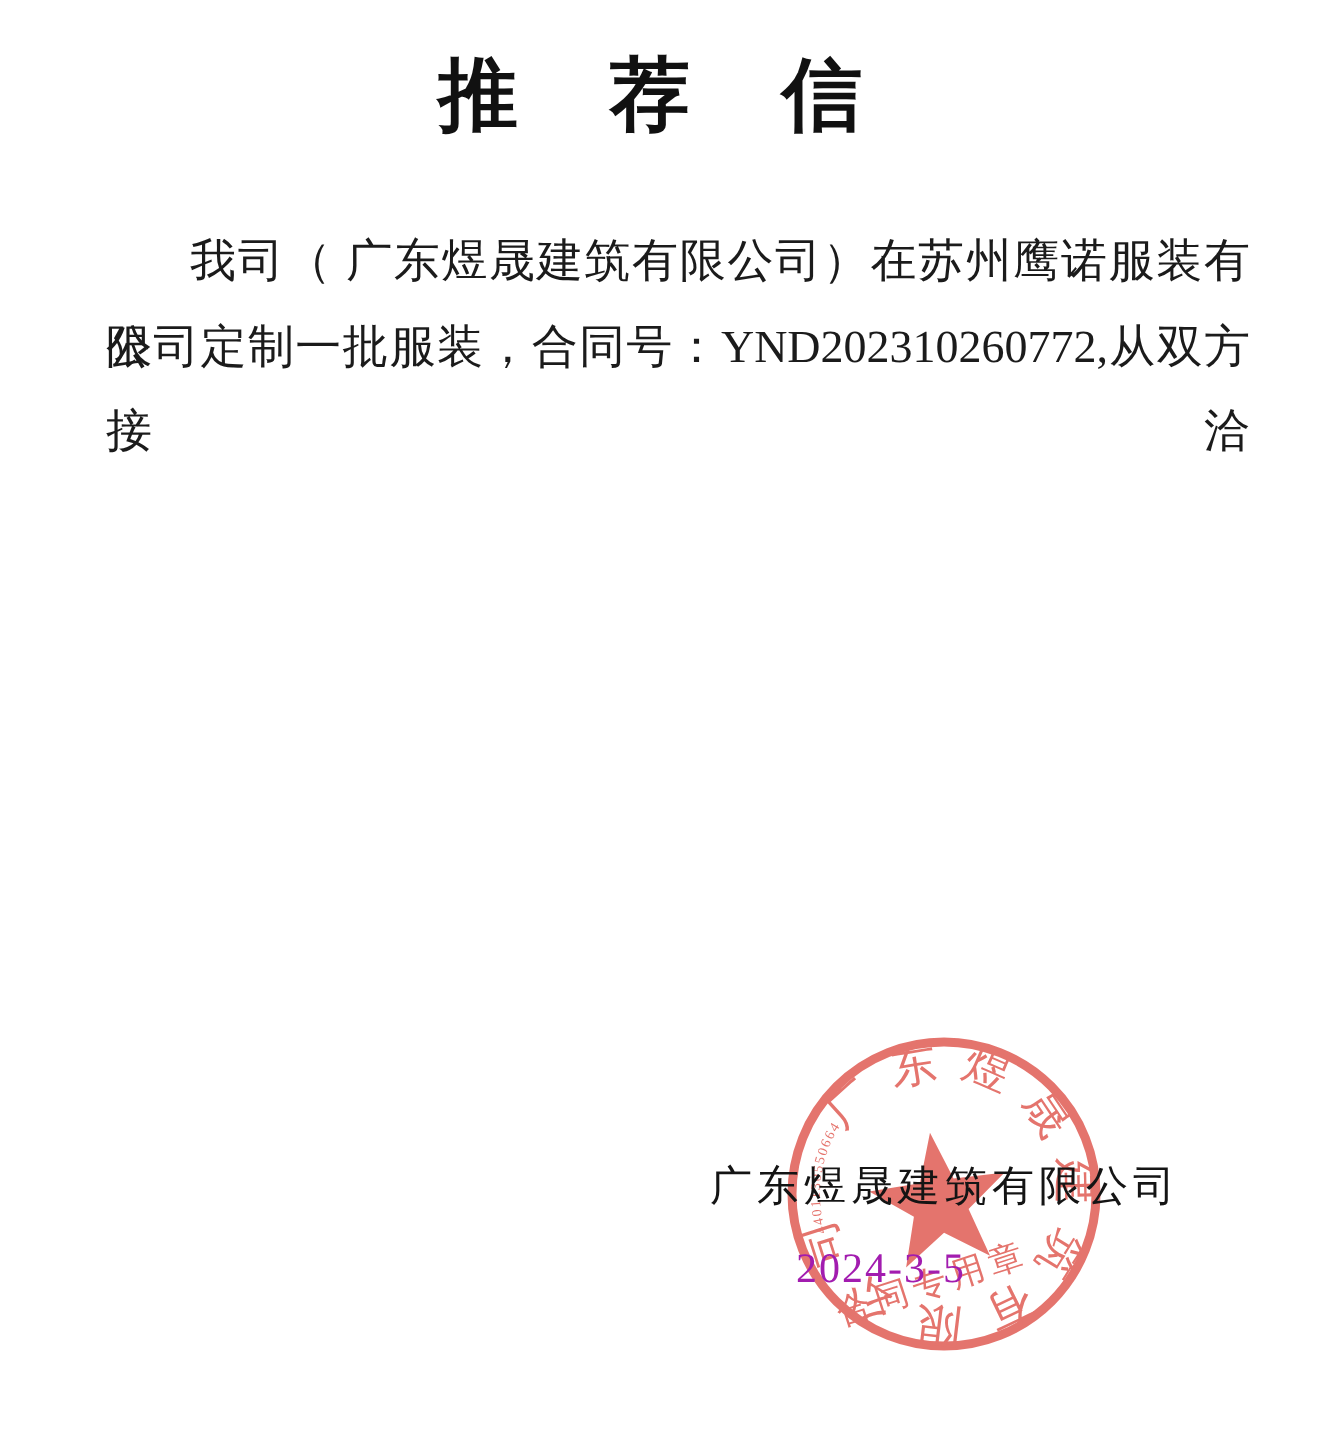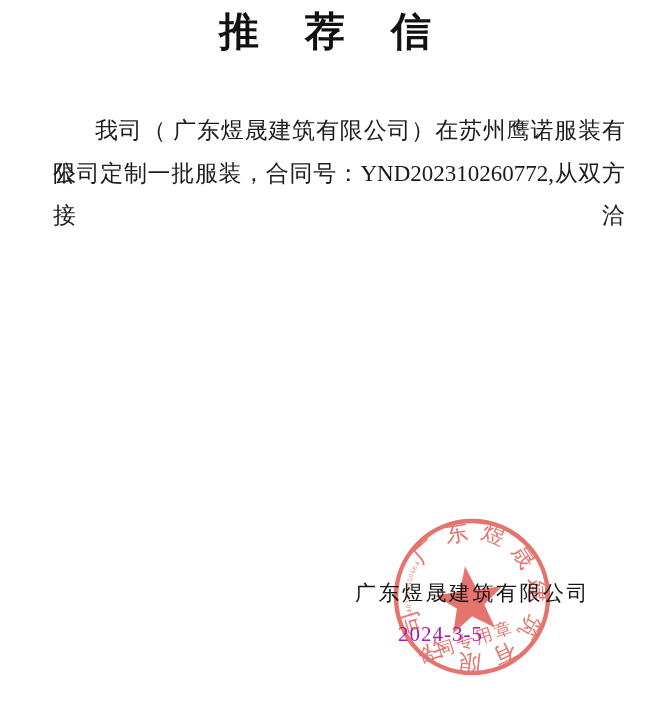--- a/index.html
+++ b/index.html
@@ -6,21 +6,21 @@
   .page{
     position:relative;
     width:668px;height:720px;
     background:#ffffff;
     overflow:hidden;
     font-family:"Liberation Serif","DejaVu Serif",serif;
     color:#1b1b1b;
   }
   .title{
     margin:0;
-    padding-top:4px;
+    padding-top:20px;
     text-align:center;
     font-size:40px;
     font-weight:bold;
     letter-spacing:18px;
     color:#111;
     white-space:pre;
   }
   .body-text{
     position:absolute;
     left:53px;top:110px;

